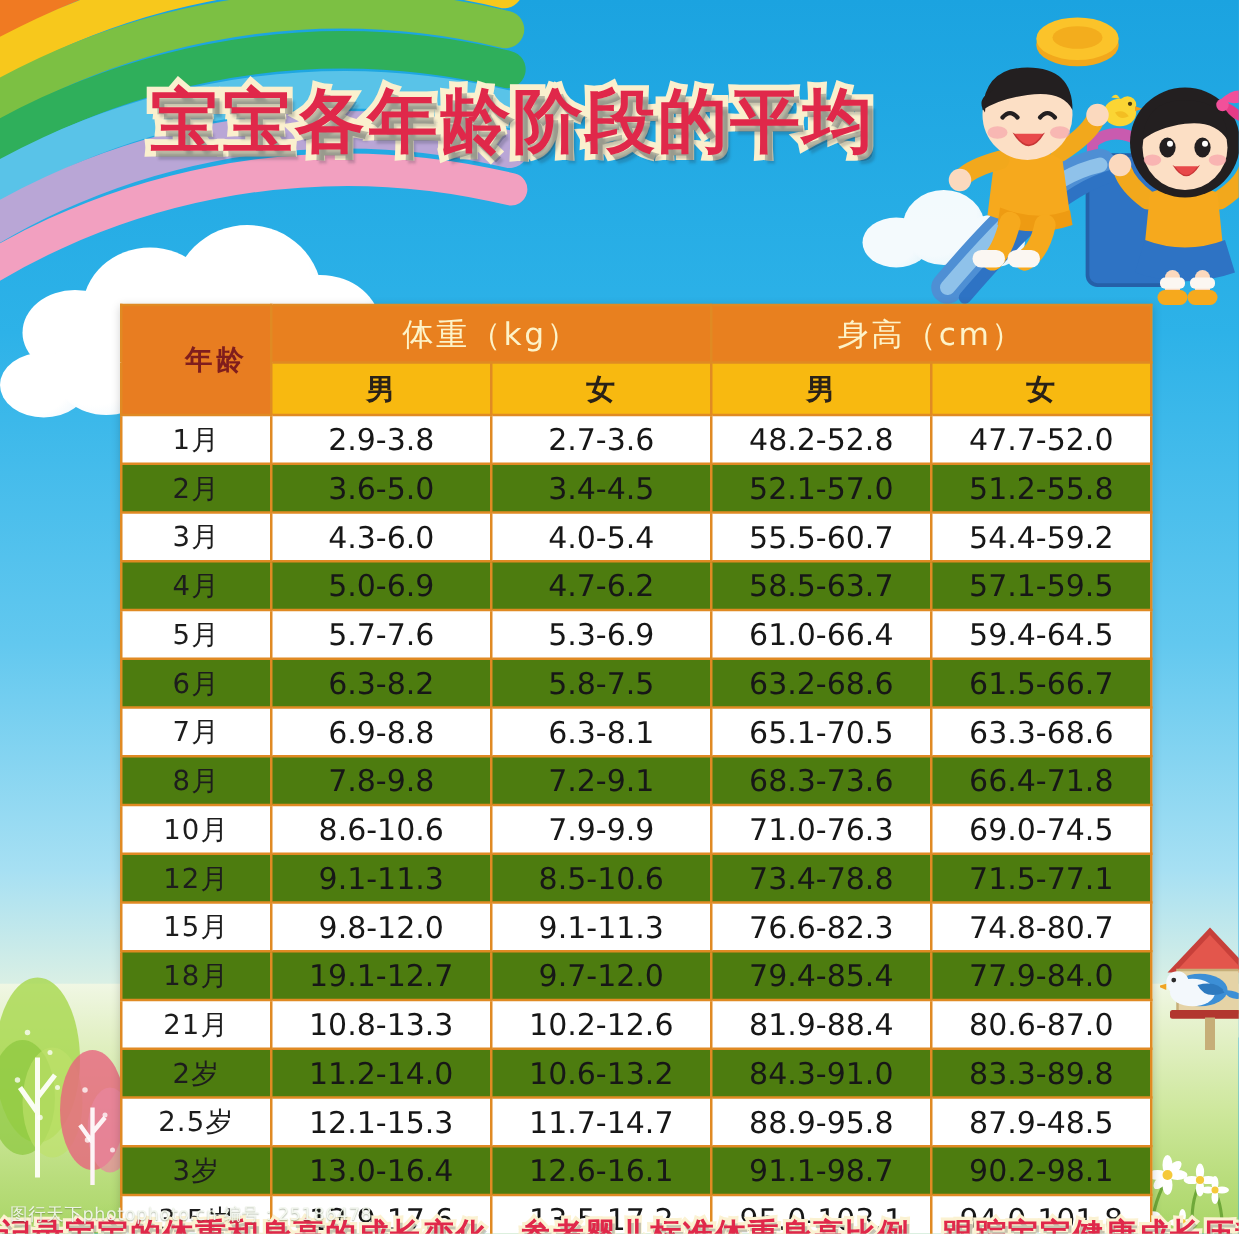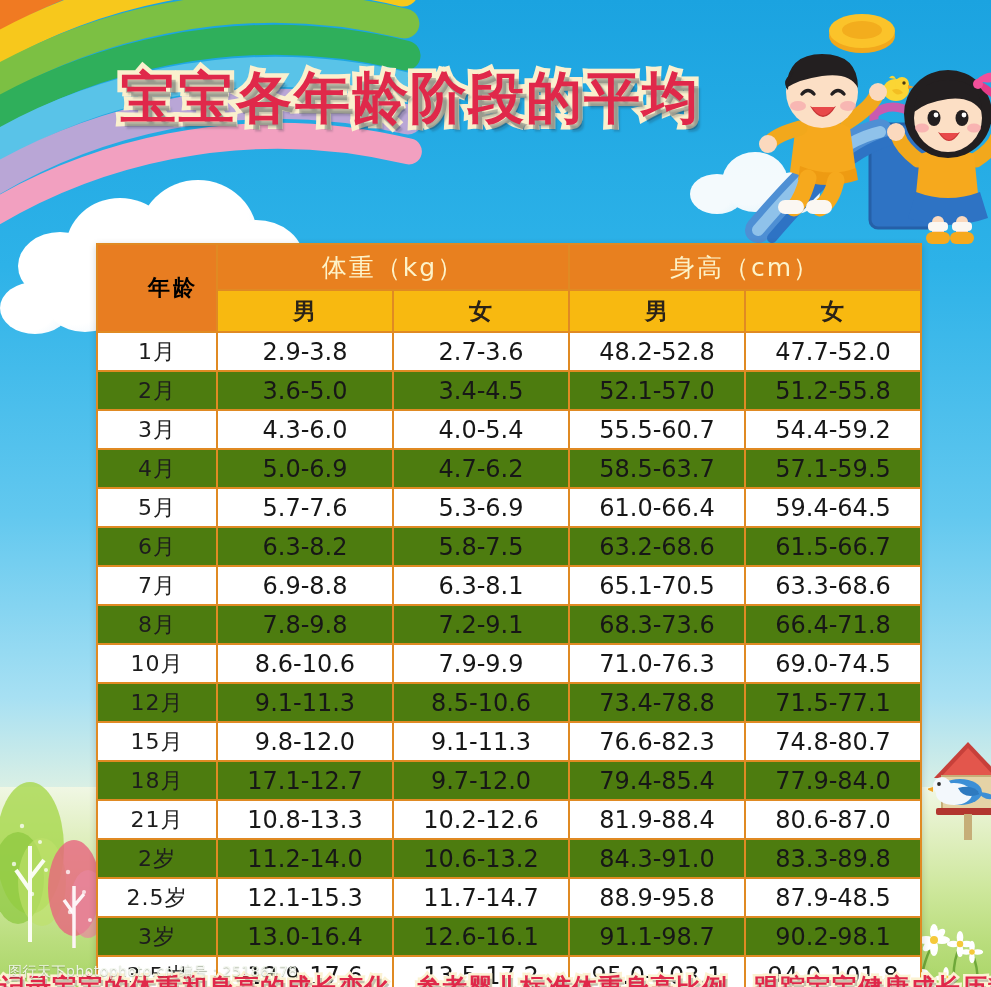--- a/index.html
+++ b/index.html
@@ -58,21 +58,21 @@
     border-collapse:collapse;z-index:14;
     box-shadow:0 2px 7px rgba(0,0,0,.18);
     table-layout:fixed;
   }
   #growth-table td,#growth-table th{
     border:2px solid #E08A23;
     text-align:center;
     font-family:"DejaVu Sans","Liberation Sans",sans-serif;
   }
   th.age-head{
-    background:#E87D21;color:#000000;
+    background:#E87D21;color:#7f1d1d;
     font-size:22px;font-weight:bold;width:120px;
     letter-spacing:3px;
     padding-left:33px;
   }
   th.grp-head{
     background:#E8801F;color:#FDF3C9;
     font-size:25px;font-weight:normal;height:42px;
     letter-spacing:2px;
     border-bottom-color:#F0A833;
   }
@@ -445,21 +445,21 @@
         </tr>
         <tr class="row-odd">
           <td class="age-cell">15月</td>
           <td class="val-cell">9.8-12.0</td>
           <td class="val-cell">9.1-11.3</td>
           <td class="val-cell">76.6-82.3</td>
           <td class="val-cell">74.8-80.7</td>
         </tr>
         <tr class="row-even">
           <td class="age-cell">18月</td>
-          <td class="val-cell">17.1-12.7</td>
+          <td class="val-cell">19.1-12.7</td>
           <td class="val-cell">9.7-12.0</td>
           <td class="val-cell">79.4-85.4</td>
           <td class="val-cell">77.9-84.0</td>
         </tr>
         <tr class="row-odd">
           <td class="age-cell">21月</td>
           <td class="val-cell">10.8-13.3</td>
           <td class="val-cell">10.2-12.6</td>
           <td class="val-cell">81.9-88.4</td>
           <td class="val-cell">80.6-87.0</td>

